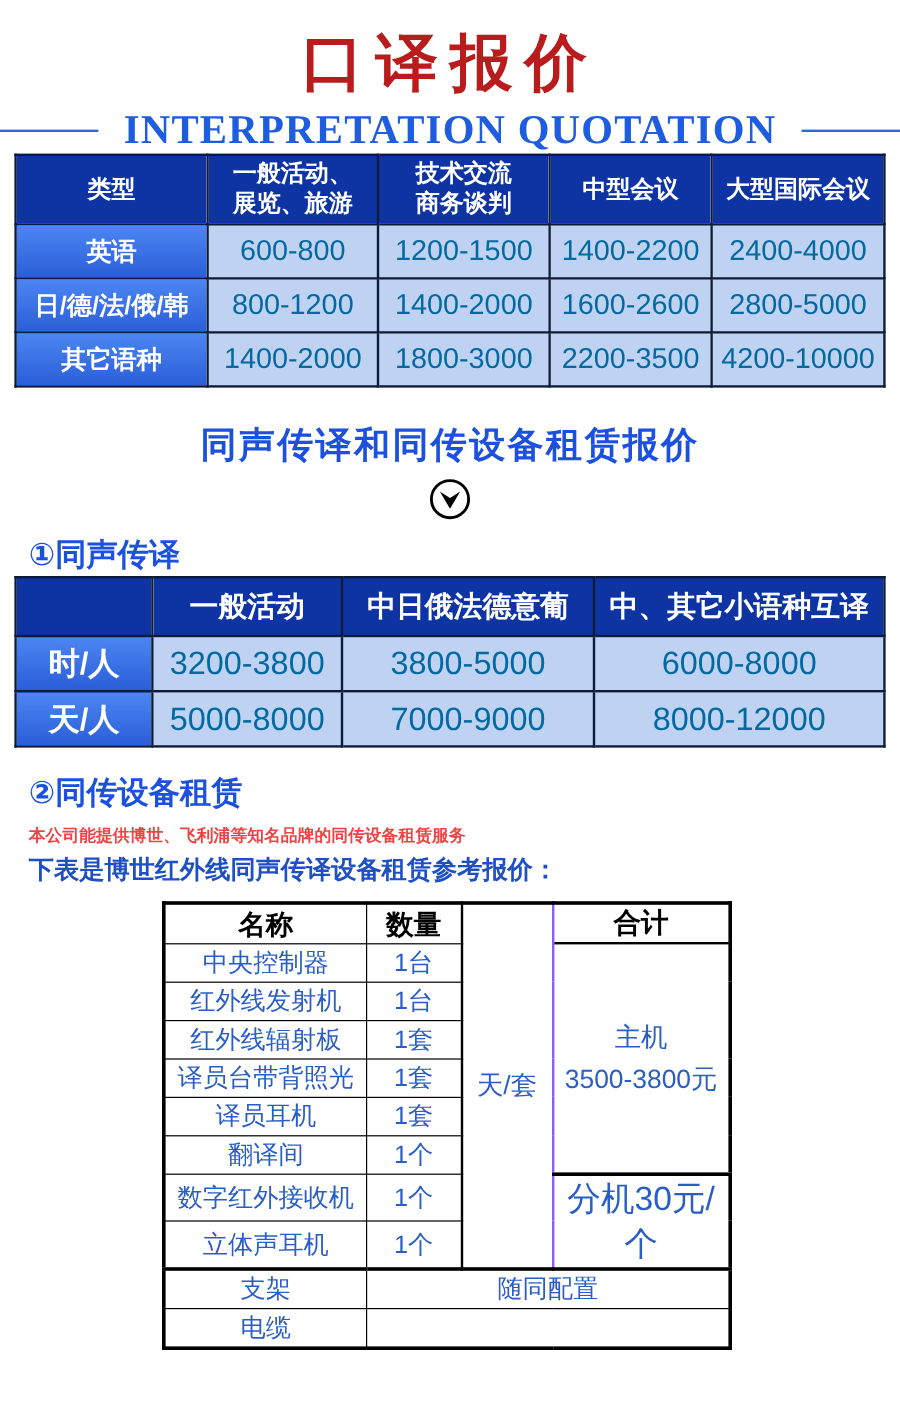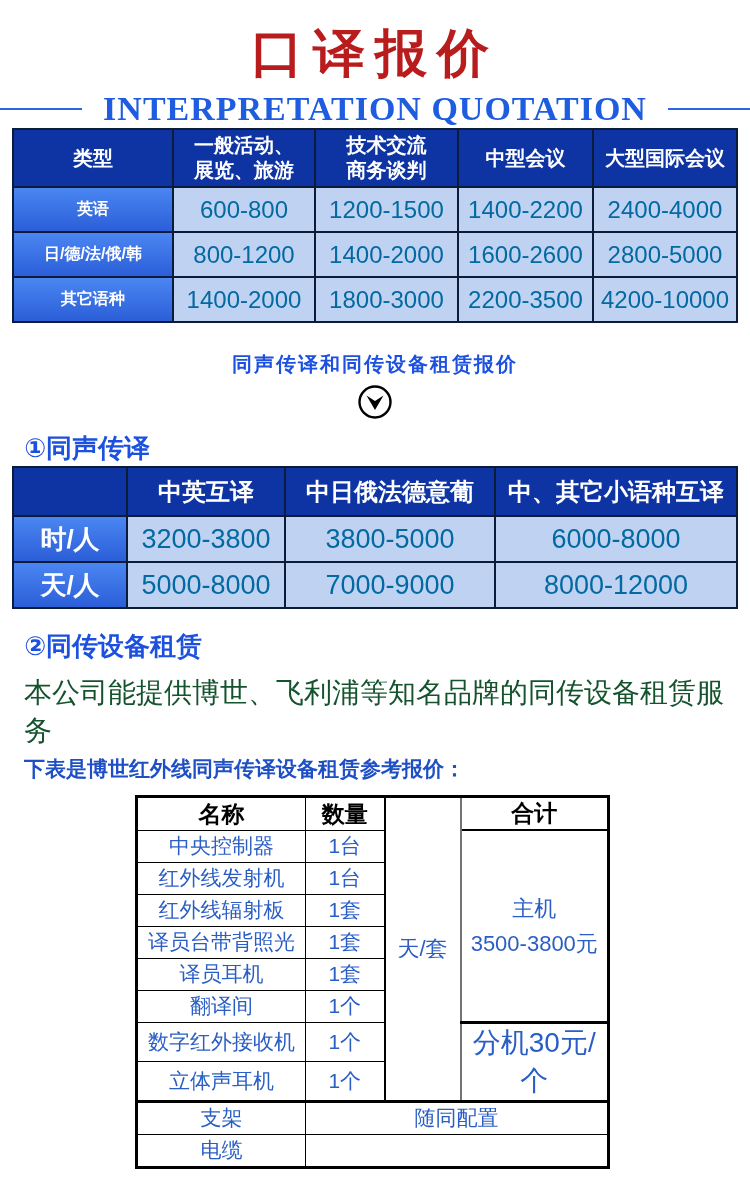--- a/index.html
+++ b/index.html
@@ -33,52 +33,52 @@
     white-space:pre-line; line-height:1.25;
   }
   .blue-table .lbl {
     background:linear-gradient(180deg,#4b86f2,#2b5ed8);
     color:#ffffff; font-weight:bold;
   }
   .blue-table .val { background:#bfd2f2; color:#0369a1; font-weight:500; }
 
   .t1 { margin-top:34px; }
   .t1 .hd  { font-size:20px; height:56px; }
-  .t1 .lbl { font-size:16px; height:43px; }
+  .t1 .lbl { font-size:21px; height:43px; }
   .t1 .val { font-size:24px; }
 
   .t2 { margin-top:8px; }
   .t2 .hd  { font-size:24px; height:47px; }
   .t2 .lbl { font-size:26px; height:44px; }
   .t2 .val { font-size:27px; }
 
   
   .sec-title {
     margin-top:28px; text-align:center;
-    font-size:20px; font-weight:bold; color:#1c50df; letter-spacing:2px;
+    font-size:30px; font-weight:bold; color:#1c50df; letter-spacing:2px;
   }
   .arrow-row { text-align:center; margin-top:5px; height:40px; }
   .sub-heading {
     margin:8px 0 0 24px; font-size:26px; font-weight:bold; color:#1c50df;
   }
-  .desc-line1 { margin:10px 0 0 24px; font-size:28px; color:#14532d; }
+  .desc-line1 { margin:10px 0 0 24px; font-size:14px; color:#ef4444;font-weight:bold; }
   .desc-line2 { margin:5px 0 0 24px; font-size:21px; font-weight:bold; color:#1e4fc4; }
 
   
   table.t3 {
     border-collapse:collapse; table-layout:fixed;
     width:472px; margin:12px 0 0 135px;
     border:3px solid #000000;
   }
   .t3 td {
     border:1px solid #000000; text-align:center; vertical-align:middle;
     color:#2a5ec5; font-size:21px; height:31px; padding:0 2px; overflow:hidden;
   }
   .t3 .hdr { font-weight:bold; font-size:23px; color:#000000; }
-  .t3 .unit-cell { border-left:2px solid #000; border-right:2px solid #737373; font-size:22px; }
+  .t3 .unit-cell { border-left:2px solid #000; border-right:2px solid #8b5cf6; font-size:22px; }
   .t3 .total-hdr { border-bottom:2px solid #000; }
   .t3 .host-cell { border-bottom:3px solid #000; font-size:22px; line-height:1.6; }
   .t3 .ext-cell { font-size:28px; }
   .t3 tr.rule-top td { border-top:3px solid #000; }
 </style>
 </head>
 <body>
 
 <div class="page-title">口译报价</div>
 
@@ -144,21 +144,21 @@
 <table class="blue-table t2">
   <colgroup>
     <col style="width:114px">
       <col style="width:158px">
       <col style="width:210px">
       <col style="width:242px">
   </colgroup>
   <tbody>
       <tr>
     <td class="hd"></td>
-    <td class="hd">中英互译</td>
+    <td class="hd">一般活动</td>
     <td class="hd">中日俄法德意葡</td>
     <td class="hd">中、其它小语种互译</td>
   </tr>
   <tr>
     <td class="lbl">时/人</td>
     <td class="val">3200-3800</td>
     <td class="val">3800-5000</td>
     <td class="val">6000-8000</td>
   </tr>
   <tr>

